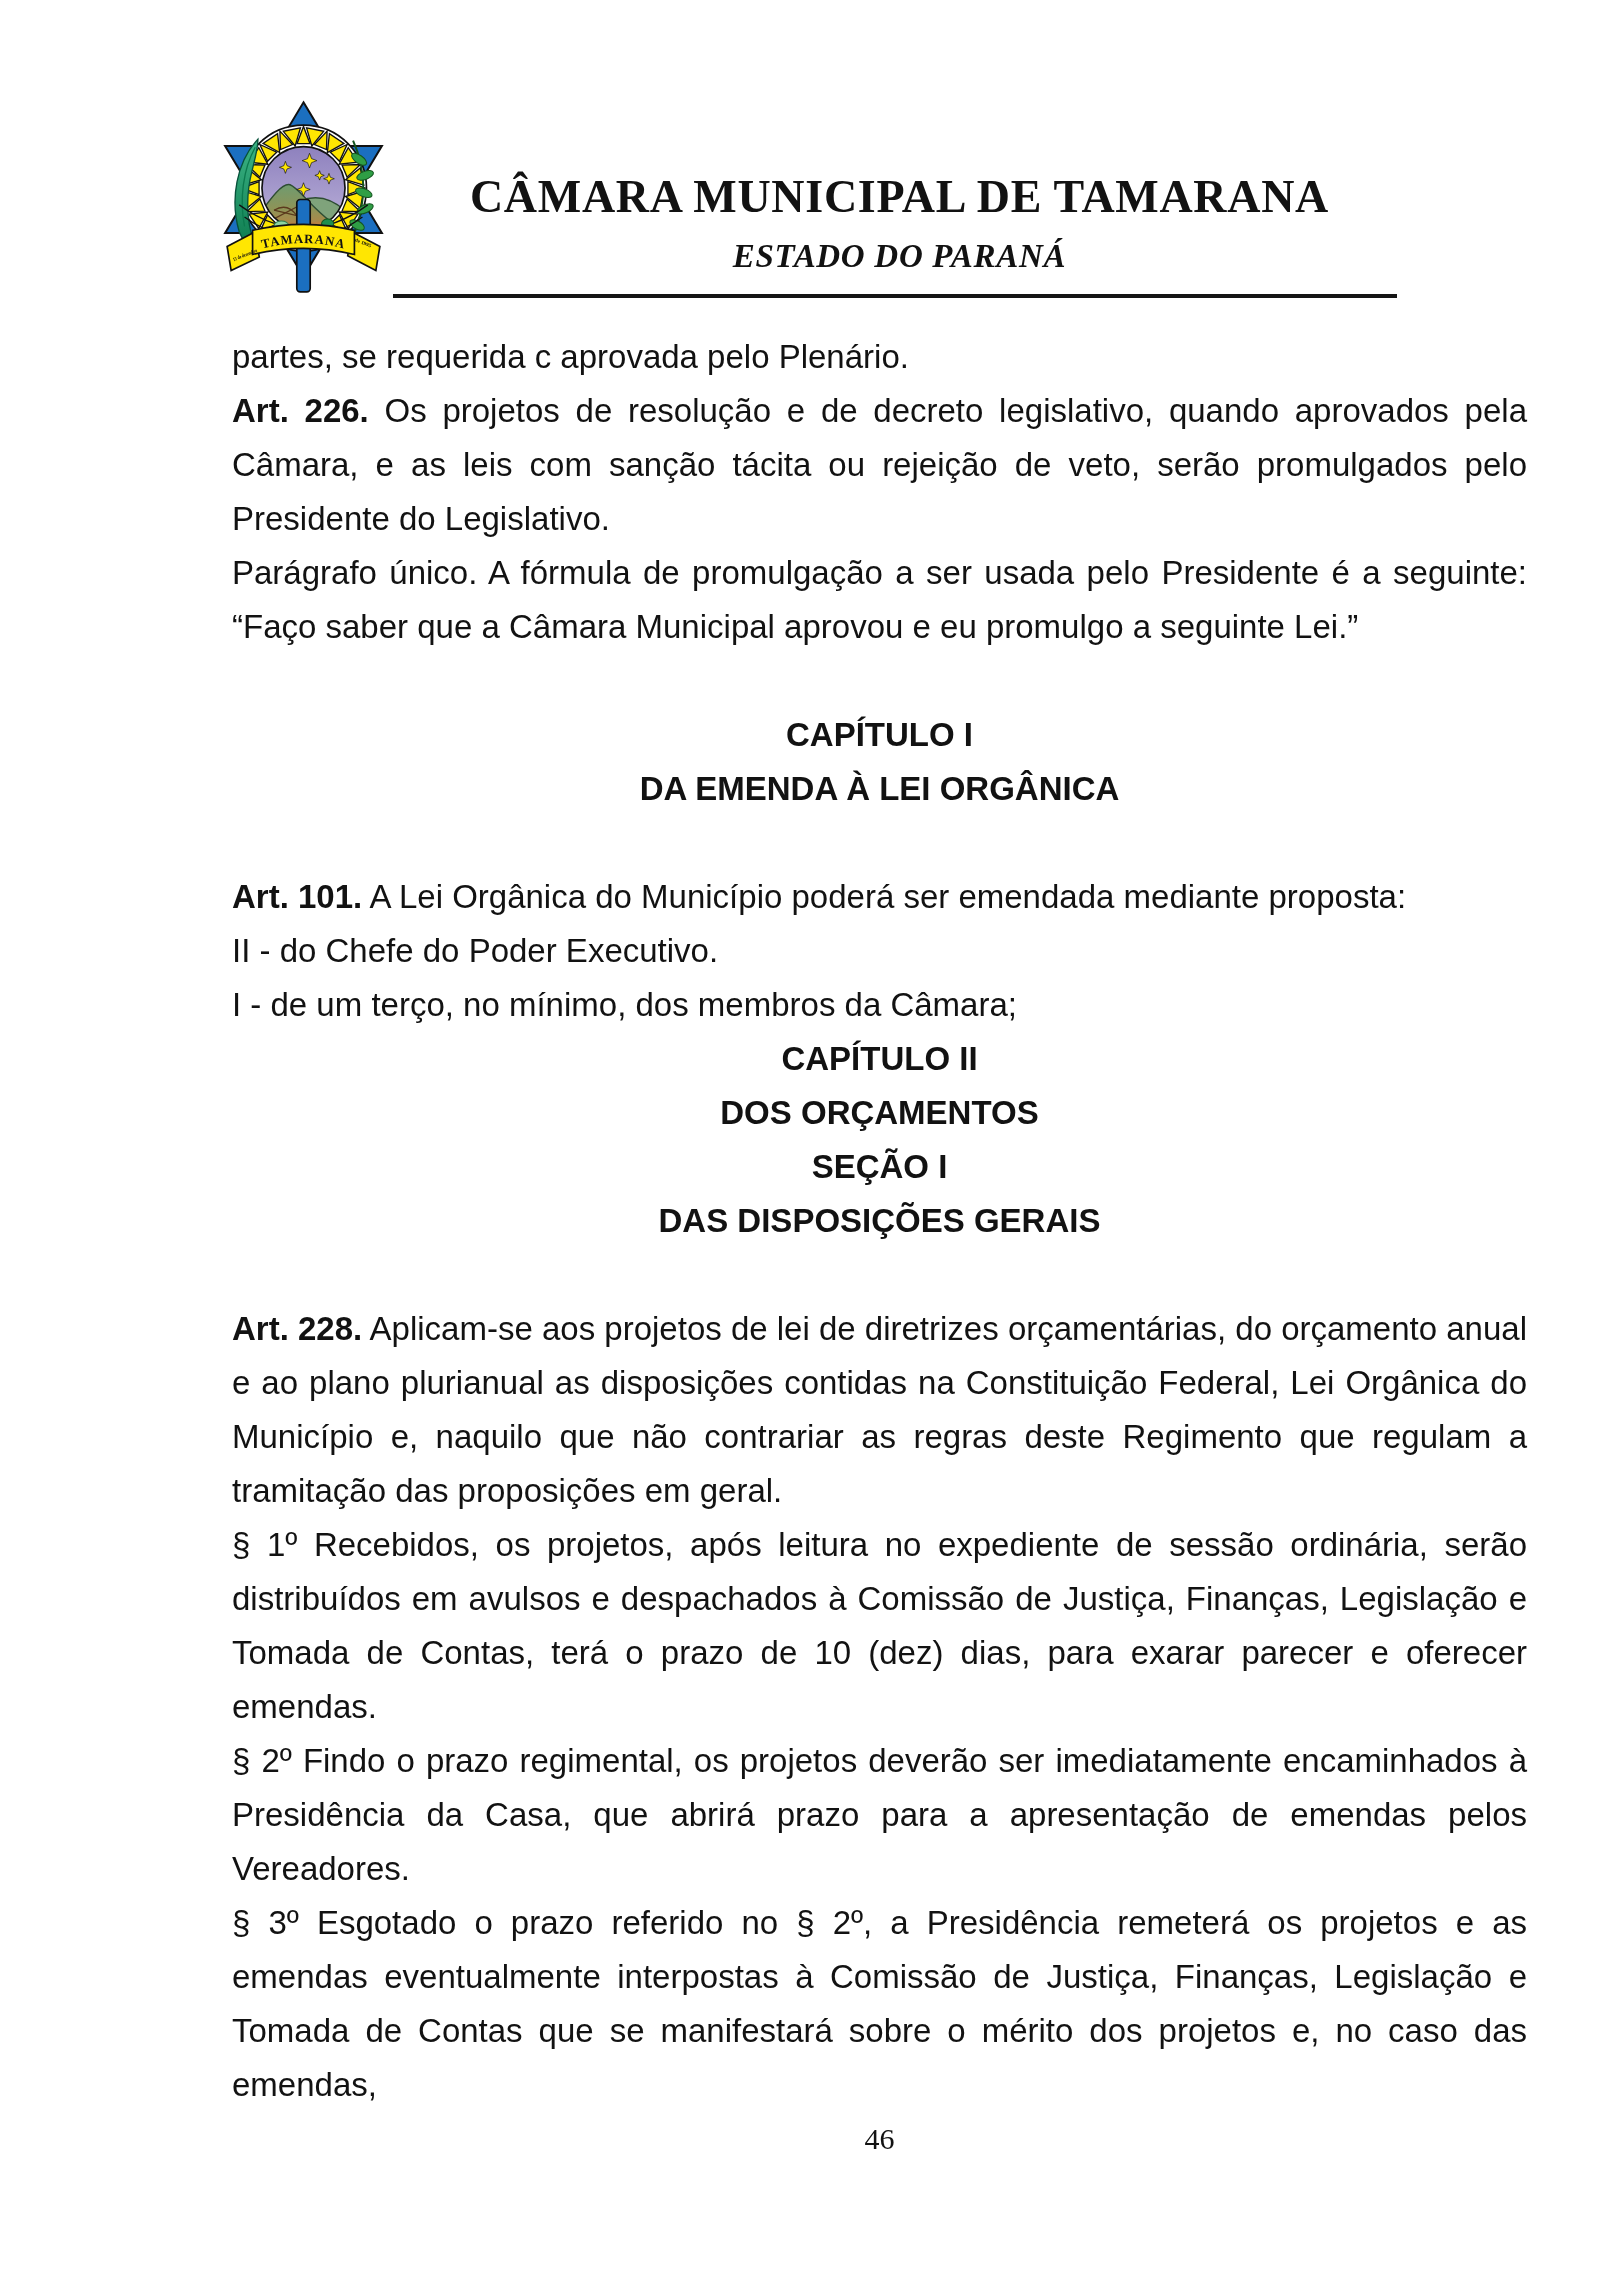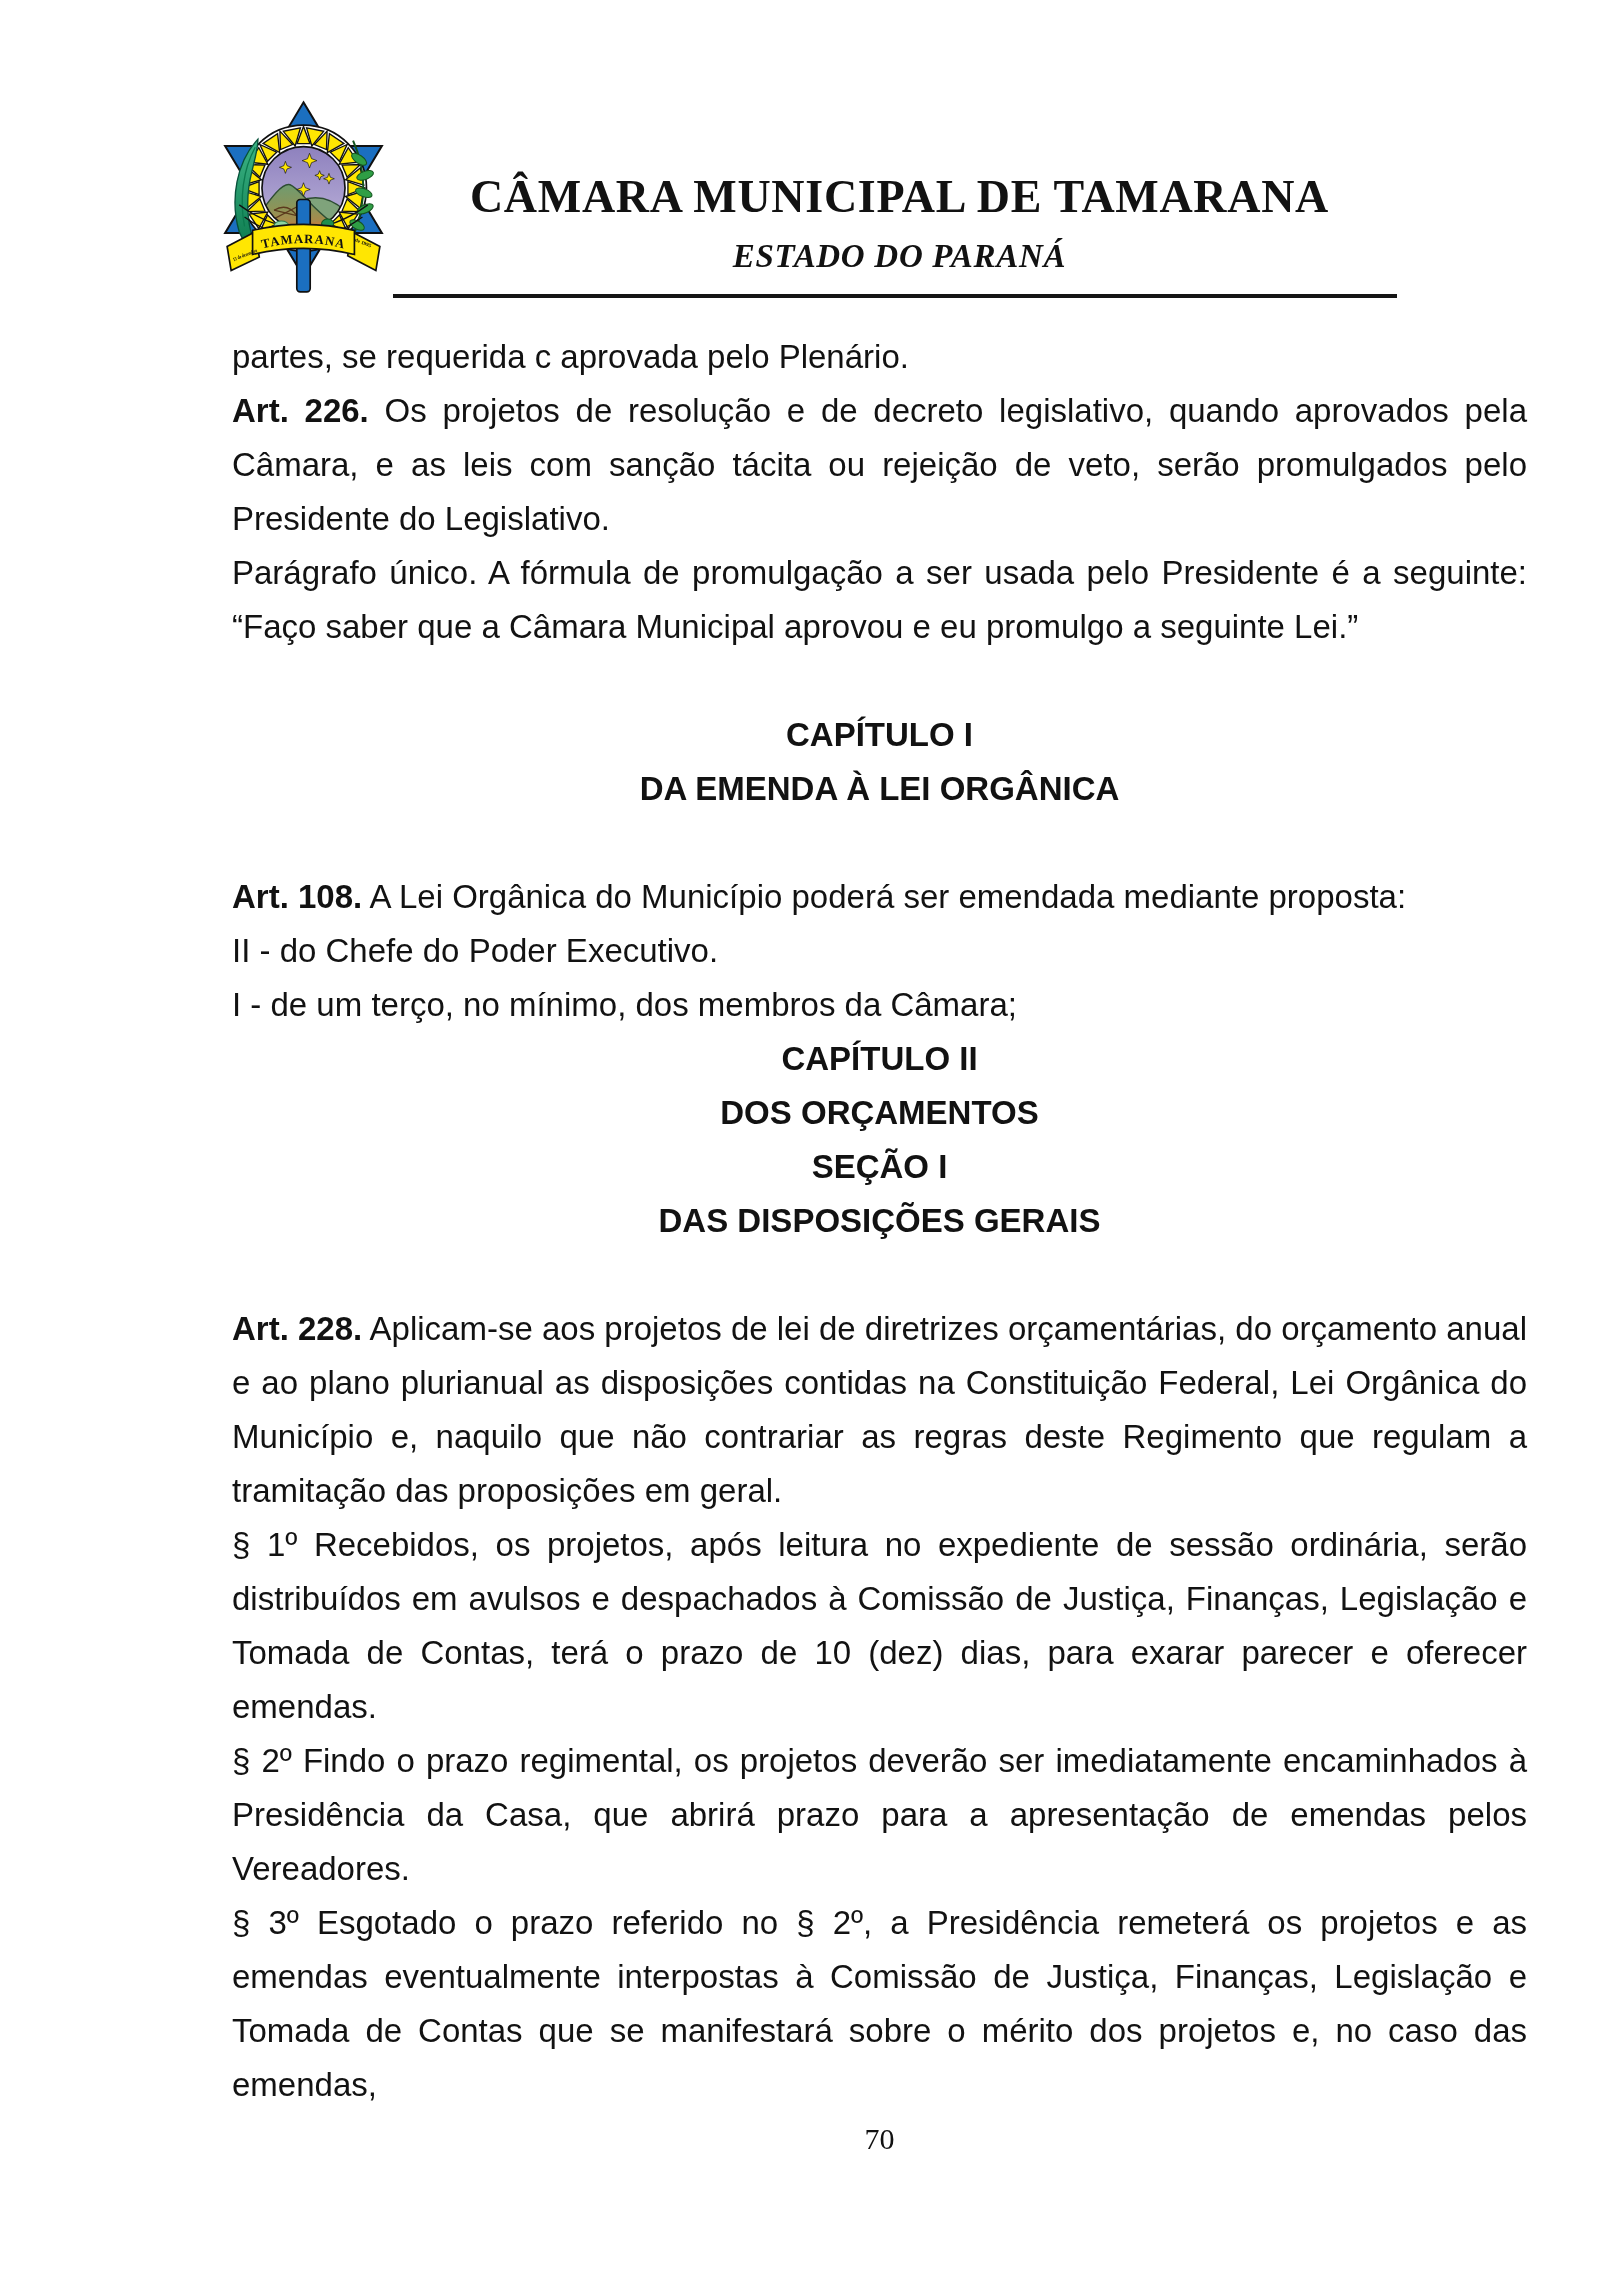--- a/index.html
+++ b/index.html
@@ -176,29 +176,29 @@
   <div class="header-rule"></div>
 
   <div class="body-text" id="body-text">
       <p class="p">partes, se requerida c aprovada pelo Plenário.</p>
       <p class="p"><span class="lead">Art. 226.</span> Os projetos de resolução e de decreto legislativo, quando aprovados pela Câmara, e as leis com sanção tácita ou rejeição de veto, serão promulgados pelo Presidente do Legislativo.</p>
       <p class="p">Parágrafo único. A fórmula de promulgação a ser usada pelo Presidente é a seguinte: “Faço saber que a Câmara Municipal aprovou e eu promulgo a seguinte Lei.”</p>
       <div class="gap"></div>
       <p class="h">CAPÍTULO I</p>
       <p class="h">DA EMENDA À LEI ORGÂNICA</p>
       <div class="gap"></div>
-      <p class="p"><span class="lead">Art. 108.</span> A Lei Orgânica do Município poderá ser emendada mediante proposta:</p>
+      <p class="p"><span class="lead">Art. 101.</span> A Lei Orgânica do Município poderá ser emendada mediante proposta:</p>
       <p class="p">II - do Chefe do Poder Executivo.</p>
       <p class="p">I - de um terço, no mínimo, dos membros da Câmara;</p>
       <p class="h">CAPÍTULO II</p>
       <p class="h">DOS ORÇAMENTOS</p>
       <p class="h">SEÇÃO I</p>
       <p class="h">DAS DISPOSIÇÕES GERAIS</p>
       <div class="gap"></div>
       <p class="p"><span class="lead">Art. 228.</span> Aplicam-se aos projetos de lei de diretrizes orçamentárias, do orçamento anual e ao plano plurianual as disposições contidas na Constituição Federal, Lei Orgânica do Município e, naquilo que não contrariar as regras deste Regimento que regulam a tramitação das proposições em geral.</p>
       <p class="p">§ 1º Recebidos, os projetos, após leitura no expediente de sessão ordinária, serão distribuídos em avulsos e despachados à Comissão de Justiça, Finanças, Legislação e Tomada de Contas, terá o prazo de 10 (dez) dias, para exarar parecer e oferecer emendas.</p>
       <p class="p">§ 2º Findo o prazo regimental, os projetos deverão ser imediatamente encaminhados à Presidência da Casa, que abrirá prazo para a apresentação de emendas pelos Vereadores.</p>
       <p class="p">§ 3º Esgotado o prazo referido no § 2º, a Presidência remeterá os projetos e as emendas eventualmente interpostas à Comissão de Justiça, Finanças, Legislação e Tomada de Contas que se manifestará sobre o mérito dos projetos e, no caso das emendas,</p>
     </div>
 
-  <div class="footer">70</div>
+  <div class="footer">46</div>
 </div>
 
 
 </body></html>

